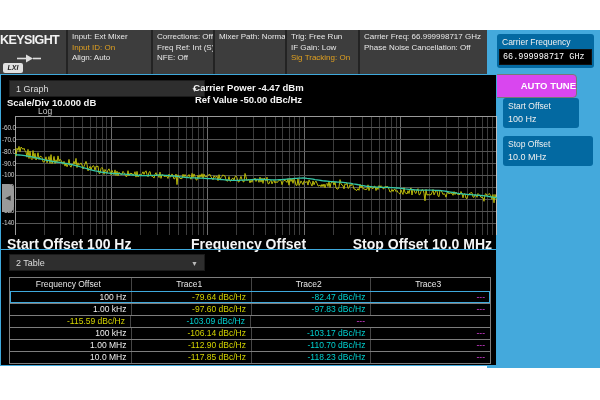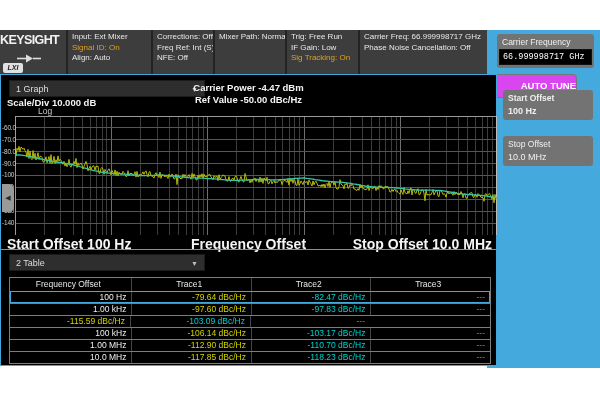--- a/index.html
+++ b/index.html
@@ -10,29 +10,29 @@
   .logo{position:absolute;left:0;top:0;width:58px;height:44px;text-align:center;}
   .logo-text{color:#f2f2f2;font-size:12.5px;font-weight:bold;letter-spacing:-0.6px;margin-top:3px;}
   .logo-arrow{margin-top:2px;}
   .hsec{position:absolute;top:0;height:44px;border-left:2px solid #232323;padding:2px 4px;box-sizing:border-box;}
   .hline{font-size:8px;line-height:10.5px;color:#e8e8e8;white-space:nowrap;}
   .hline.orange{color:#e0a020;}
   .lxi-badge{position:absolute;left:3px;top:63px;width:20px;height:10px;background:#e0e0e0;border-radius:2px;
              color:#1a1a1a;font-size:7px;font-weight:bold;font-style:italic;text-align:center;line-height:10px;z-index:6;}
   
   .sidebar{position:absolute;left:487px;top:30px;width:113px;height:338px;background:#44a9dc;z-index:1;}
-  .panel{position:absolute;background:#737373;border-radius:3px;color:#f0f0f0;box-sizing:border-box;}
+  .panel{position:absolute;background:#0369a1;border-radius:3px;color:#f0f0f0;box-sizing:border-box;}
   .panel-label{font-size:8.5px;padding:3px 5px 1px 5px;white-space:nowrap;}
   .panel-value{font-size:9px;padding:2px 5px 3px 5px;white-space:nowrap;}
   .carrier-panel{left:10px;top:4px;width:97px;height:34px;}
   .carrier-input{margin:1px 2px 2px 2px;background:#000;border:1px solid #111;color:#fff;
                  font-size:8.5px;padding:2px 3px;white-space:nowrap;font-family:Liberation Mono, monospace;}
   .autotune{left:0;top:44px;width:88px;height:22px;background:#d946ef;border:1px solid #777;border-radius:4px;
             color:#fff;font-size:9.5px;font-weight:bold;text-align:right;line-height:22px;position:absolute;}
-  .start-panel{left:16px;top:60px;width:90px;height:30px;font-weight:bold;}
+  .start-panel{left:16px;top:68px;width:76px;height:30px;}
   .stop-panel{left:16px;top:106px;width:90px;height:30px;}
   
   .display{position:absolute;left:0;top:74px;width:497px;height:292px;background:#000;
            border:1px solid #3fa9dc;box-sizing:border-box;z-index:3;}
   .gwin{position:absolute;left:0;top:0;width:495px;height:174px;}
   .dropdown{position:absolute;left:8px;width:196px;height:17px;background:#2e2e2e;border:1px solid #1b1b1b;
             color:#ddd;font-size:9px;line-height:16px;padding-left:6px;box-sizing:border-box;}
   .dd-caret{position:absolute;right:6px;top:1px;font-size:7px;color:#bbb;}
   .readout-center{position:absolute;left:0;right:0;text-align:center;color:#f5f5f5;font-size:9.5px;font-weight:bold;}
   .scalediv{position:absolute;left:6px;top:22px;color:#f5f5f5;font-size:9.5px;font-weight:bold;}
@@ -68,21 +68,21 @@
       <div class="logo-arrow">
         <svg width="26" height="9">
           <line x1="1" y1="4.5" x2="10" y2="4.5" stroke="#ddd" stroke-width="1.6"></line>
           <polygon points="10,0.5 17,4.5 10,8.5" fill="#ddd"></polygon>
           <line x1="17" y1="4.5" x2="25" y2="4.5" stroke="#ddd" stroke-width="1.6"></line>
         </svg>
       </div>
     </div>
     <div class="hsec" style="left:66px;width:72px;">
       <div class="hline">Input: Ext Mixer</div>
-      <div class="hline orange">Signal ID: On</div>
+      <div class="hline orange">Input ID: On</div>
       <div class="hline">Align: Auto</div>
     </div>
     <div class="hsec" style="left:151px;width:54px;">
       <div class="hline">Corrections: Off</div>
       <div class="hline">Freq Ref: Int (S)</div>
       <div class="hline">NFE: Off</div>
     </div>
     <div class="hsec" style="left:213px;width:72px;">
       <div class="hline">Mixer Path: Normal</div>
     </div>

